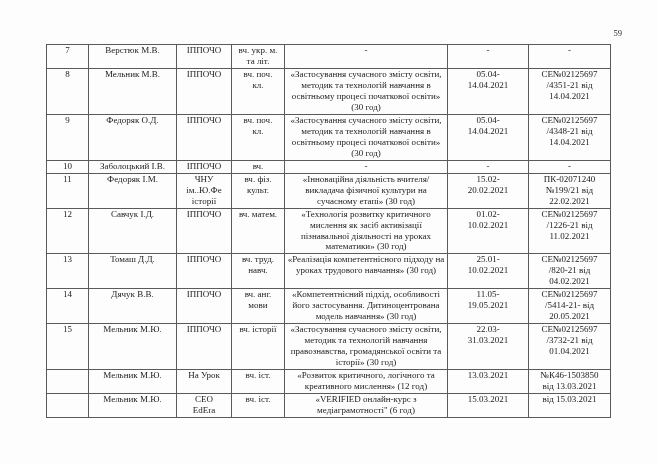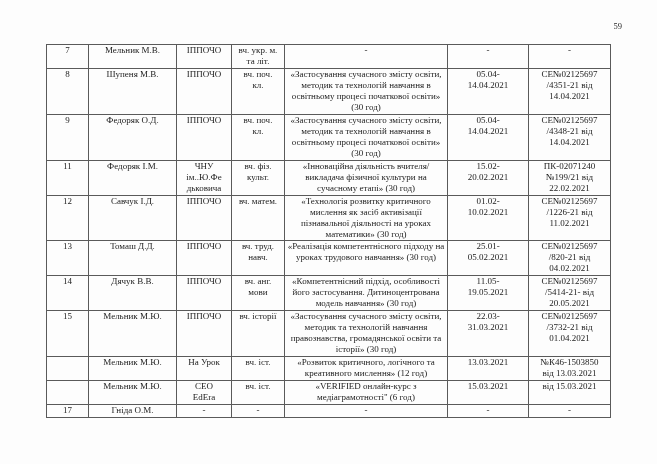--- a/index.html
+++ b/index.html
@@ -10,21 +10,21 @@
     width: 657px;
     height: 464px;
     background: #fdfdfd;
     font-family: "Liberation Serif", serif;
     color: #1c1c1c;
     position: relative;
     overflow: hidden;
   }
   .page-number {
     position: absolute;
-    top: 21px;
+    top: 28px;
     right: 35px;
     font-size: 8.5px;
     color: #2a2a2a;
   }
   table.records {
     position: absolute;
     left: 46px;
     top: 44px;
     width: 564px;
     border-collapse: collapse;
@@ -53,31 +53,31 @@
     <col style="width:88px">
     <col style="width:55px">
     <col style="width:53px">
     <col style="width:163px">
     <col style="width:81px">
     <col style="width:82px">
   </colgroup>
   <tbody>
       <tr>
         <td>7</td>
-        <td>Мельник М.В.</td>
+        <td>Верстюк М.В.</td>
         <td>ІППОЧО</td>
         <td>вч. укр. м.
 та літ.</td>
         <td>-</td>
         <td>-</td>
         <td>-</td>
       </tr>
       <tr>
         <td>8</td>
-        <td>Шупеня М.В.</td>
+        <td>Мельник М.В.</td>
         <td>ІППОЧО</td>
         <td>вч. поч.
 кл.</td>
         <td>«Застосування сучасного змісту освіти, методик та технологій навчання в освітньому процесі початкової освіти» (30 год)</td>
         <td>05.04-
 14.04.2021</td>
         <td>СЕ№02125697
 /4351-21 від 14.04.2021</td>
       </tr>
       <tr>
@@ -86,25 +86,34 @@
         <td>ІППОЧО</td>
         <td>вч. поч.
 кл.</td>
         <td>«Застосування сучасного змісту освіти, методик та технологій навчання в освітньому процесі початкової освіти» (30 год)</td>
         <td>05.04-
 14.04.2021</td>
         <td>СЕ№02125697
 /4348-21 від 14.04.2021</td>
       </tr>
       <tr>
+        <td>10</td>
+        <td>Заболоцький І.В.</td>
+        <td>ІППОЧО</td>
+        <td>вч.</td>
+        <td>-</td>
+        <td>-</td>
+        <td>-</td>
+      </tr>
+      <tr>
         <td>11</td>
         <td>Федоряк І.М.</td>
         <td>ЧНУ
 ім..Ю.Фе
-дьковича</td>
+історії</td>
         <td>вч. фіз.
 культ.</td>
         <td>«Інноваційна діяльність вчителя/викладача фізичної культури на сучасному етапі» (30 год)</td>
         <td>15.02-
 20.02.2021</td>
         <td>ПК-02071240
 №199/21 від
 22.02.2021</td>
       </tr>
       <tr>
@@ -119,21 +128,21 @@
 /1226-21 від 11.02.2021</td>
       </tr>
       <tr>
         <td>13</td>
         <td>Томаш Д.Д.</td>
         <td>ІППОЧО</td>
         <td>вч. труд.
 навч.</td>
         <td>«Реалізація компетентнісного підходу на уроках трудового навчання» (30 год)</td>
         <td>25.01-
-05.02.2021</td>
+10.02.2021</td>
         <td>СЕ№02125697
 /820-21 від 04.02.2021</td>
       </tr>
       <tr>
         <td>14</td>
         <td>Дячук В.В.</td>
         <td>ІППОЧО</td>
         <td>вч. анг.
 мови</td>
         <td>«Компетентнісний підхід, особливості його застосування. Дитиноцентрована модель навчання» (30 год)</td>
@@ -167,23 +176,14 @@
       <tr>
         <td></td>
         <td>Мельник М.Ю.</td>
         <td>СЕО
 EdEra</td>
         <td>вч. іст.</td>
         <td>«VERIFIED онлайн-курс з медіаграмотності" (6 год)</td>
         <td>15.03.2021</td>
         <td>від 15.03.2021</td>
       </tr>
-      <tr>
-        <td>17</td>
-        <td>Гніда О.М.</td>
-        <td>-</td>
-        <td>-</td>
-        <td>-</td>
-        <td>-</td>
-        <td>-</td>
-      </tr>
     </tbody>
 </table>
 
 </body></html>

